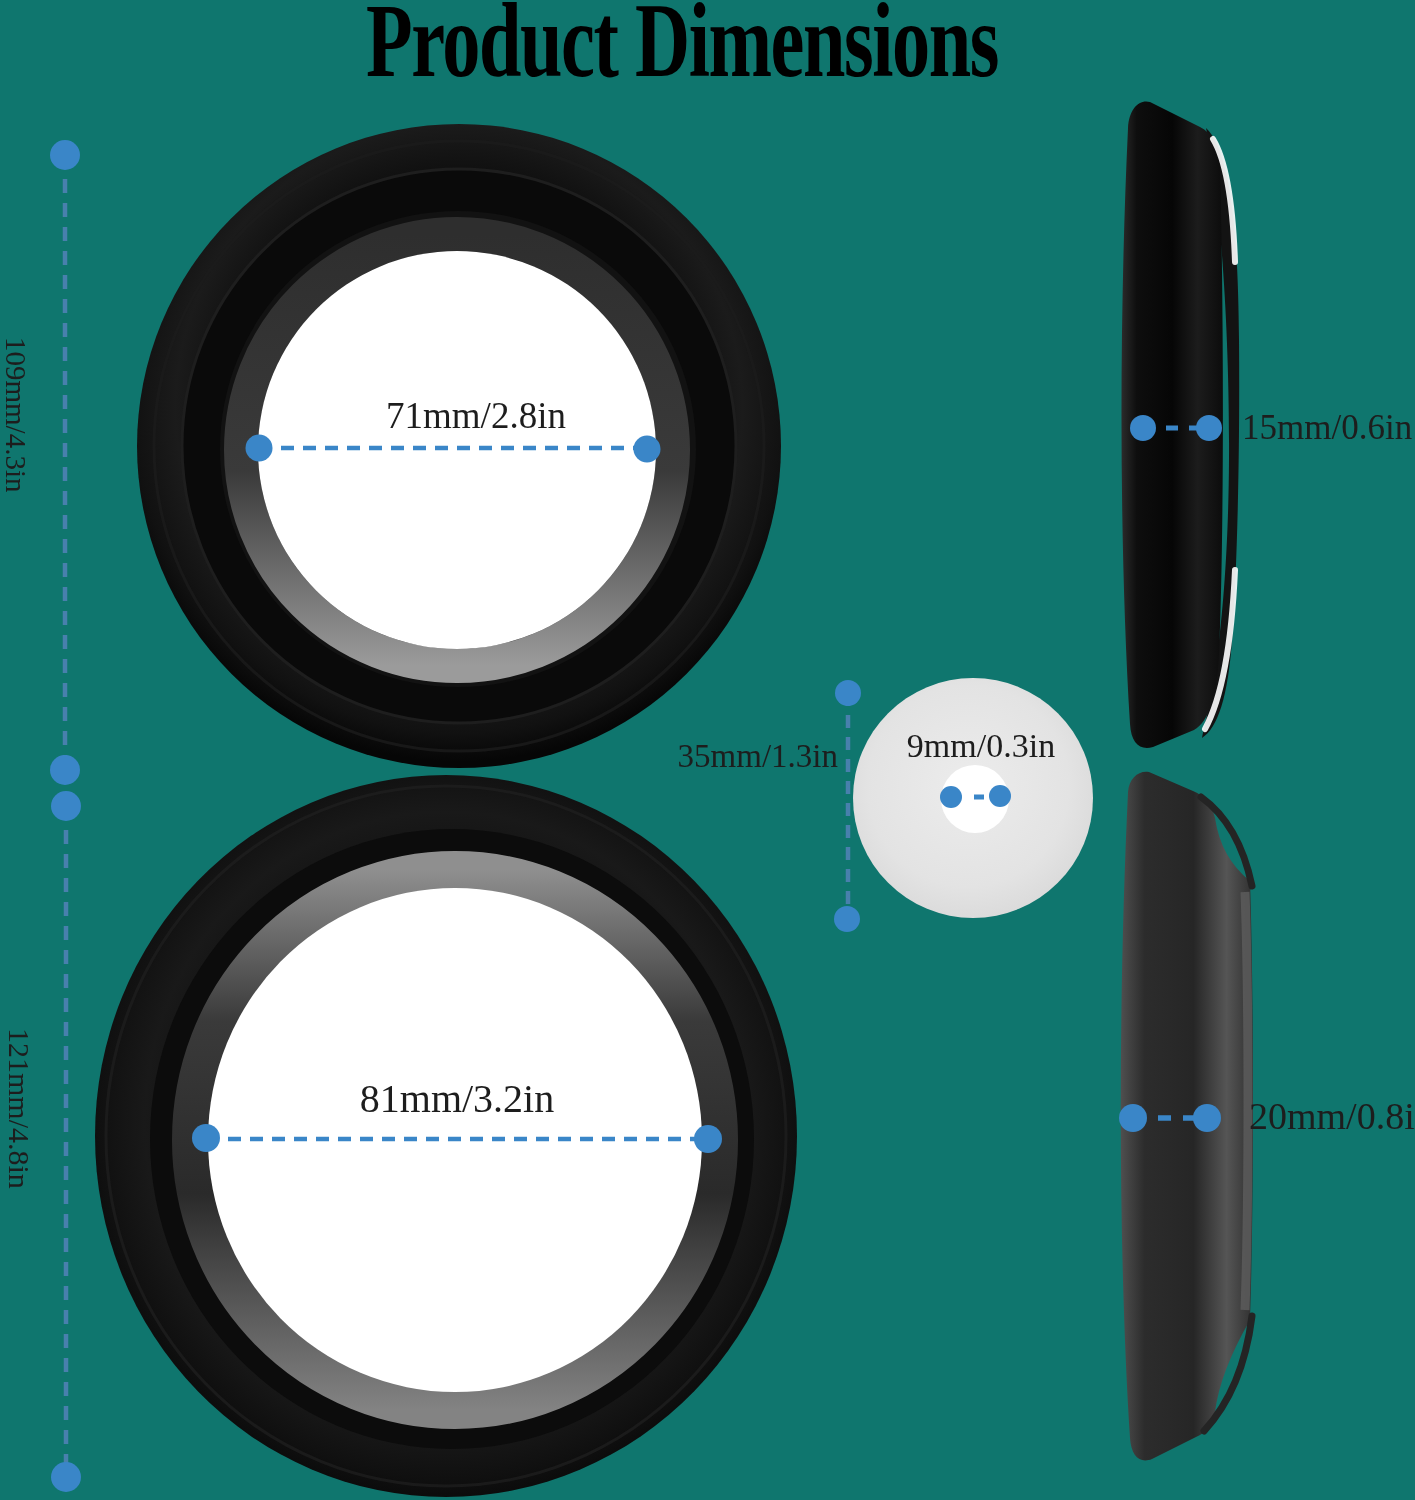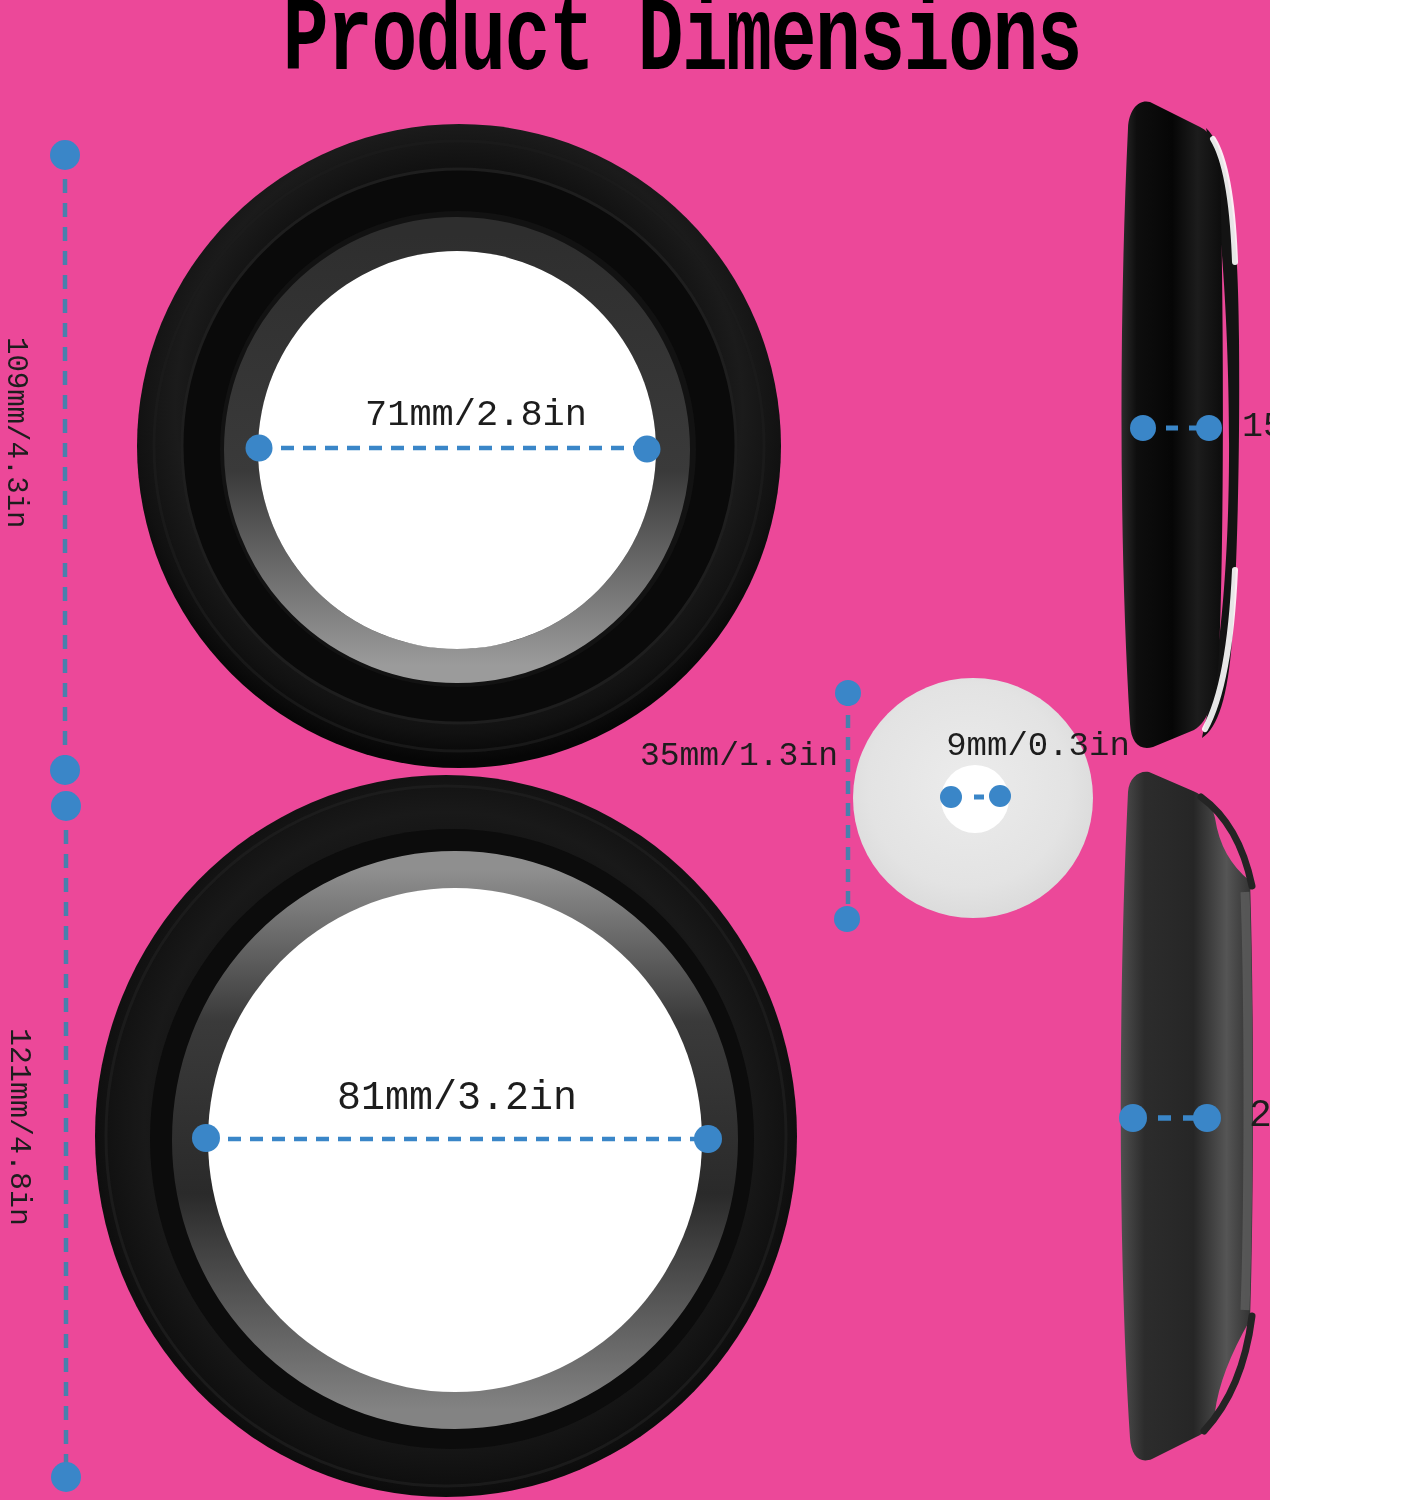--- a/index.html
+++ b/index.html
@@ -1,22 +1,22 @@
 <!DOCTYPE html>
 <html><head>
 <meta charset="utf-8">
 <style>
   html,body{margin:0;padding:0;background:#ffffff;}
   .stage{
     position:relative;
-    width:1270px;
+    width:1415px;
     height:1500px;
-    background:#ec4899;
+    background:#0f766e;
     overflow:hidden;
-    font-family:Liberation Mono, monospace;
+    font-family:Liberation Serif, serif;
   }
   .stage svg{position:absolute;left:0;top:0;}
   .title{
     position:absolute;
     top:-12px;
     left:682px;
     transform:translateX(-50%) scaleX(0.72);
     transform-origin:center top;
     font-size:106px;
     font-weight:700;
@@ -31,21 +31,21 @@
     line-height:1;
     white-space:nowrap;
   }
   .vlabel{writing-mode:vertical-rl;}
   .lbl-109{left:1px;   top:337px;  font-size:29px;}
   .lbl-121{left:4px;   top:1028px; font-size:30px;}
   .lbl-71 {left:476px; top:397px;  font-size:37px; transform:translateX(-50%);}
   .lbl-81 {left:457px; top:1079px; font-size:40px; transform:translateX(-50%);}
   .lbl-15 {left:1242px;top:410px;  font-size:35px;}
   .lbl-20 {left:1249px;top:1097px; font-size:38px;}
-  .lbl-9  {left:1038px; top:729px;  font-size:34px; transform:translateX(-50%);}
+  .lbl-9  {left:981px; top:729px;  font-size:34px; transform:translateX(-50%);}
   .lbl-35 {left:838px; top:740px;  font-size:33px; transform:translateX(-100%);}
 </style>
 </head>
 <body>
 
 <div class="stage">
 
   <svg width="1415" height="1500" viewBox="0 0 1415 1500">
     <defs>
       <radialGradient id="gTopRing" cx="50%" cy="44%" r="55%">

